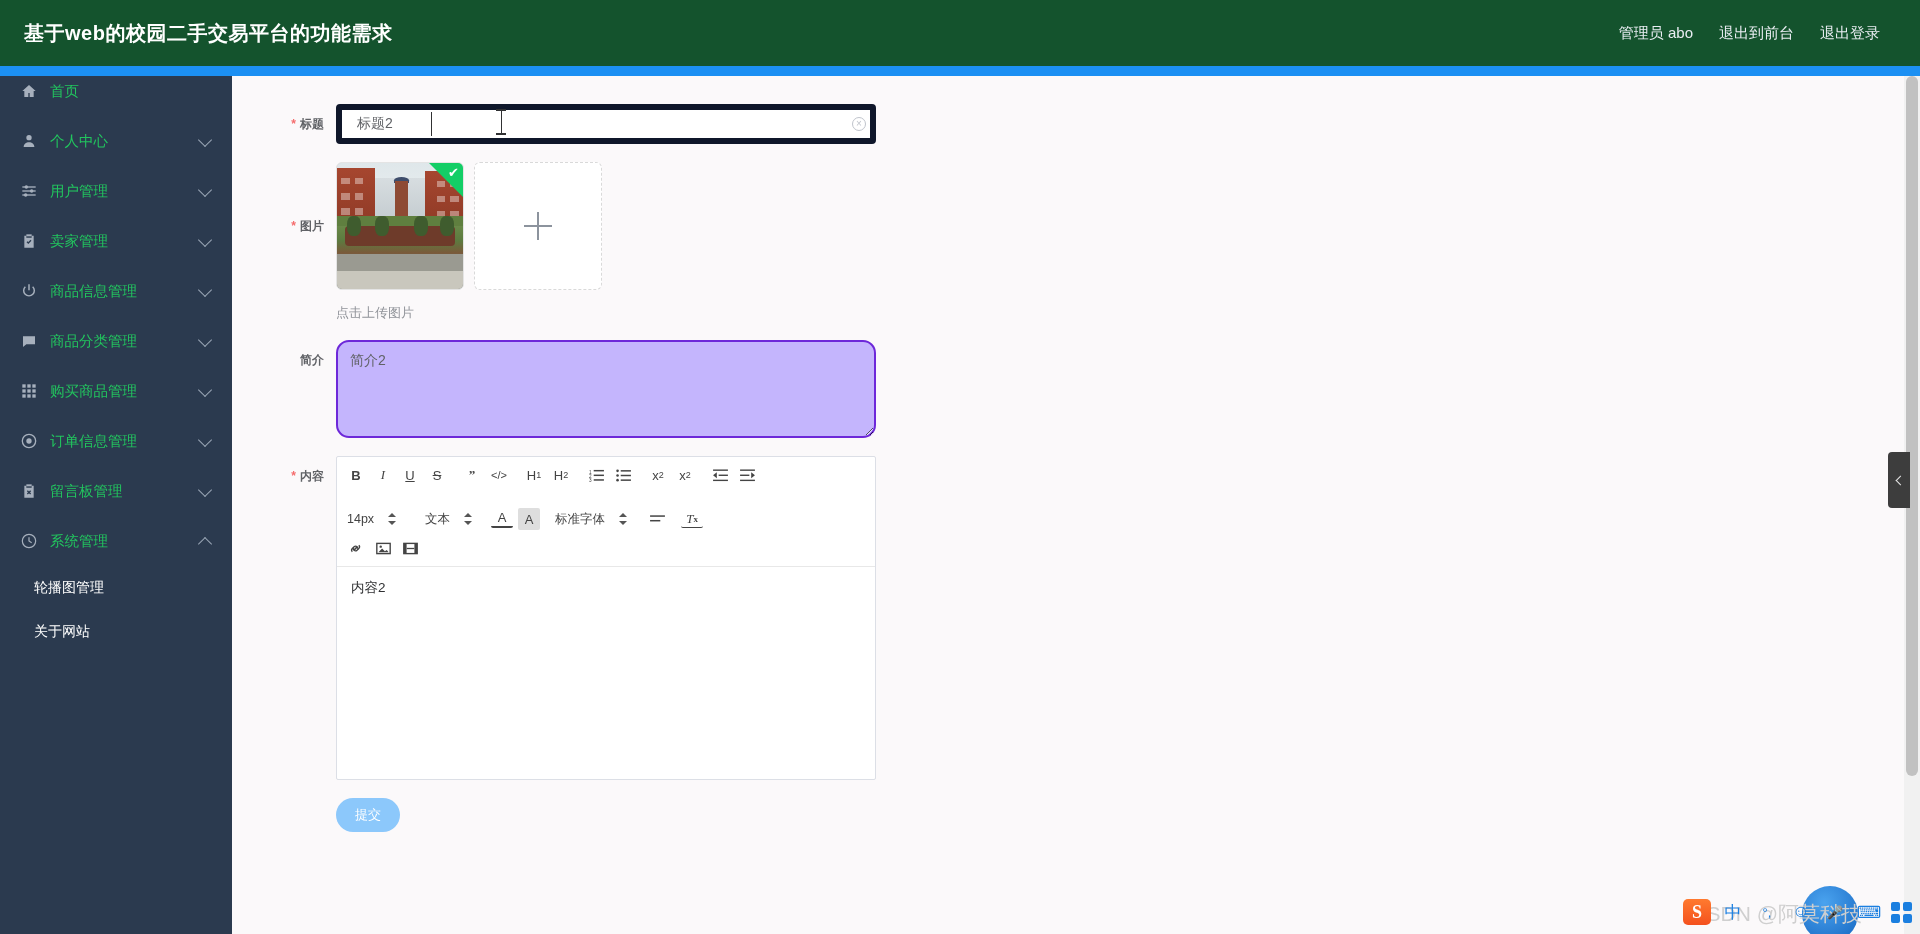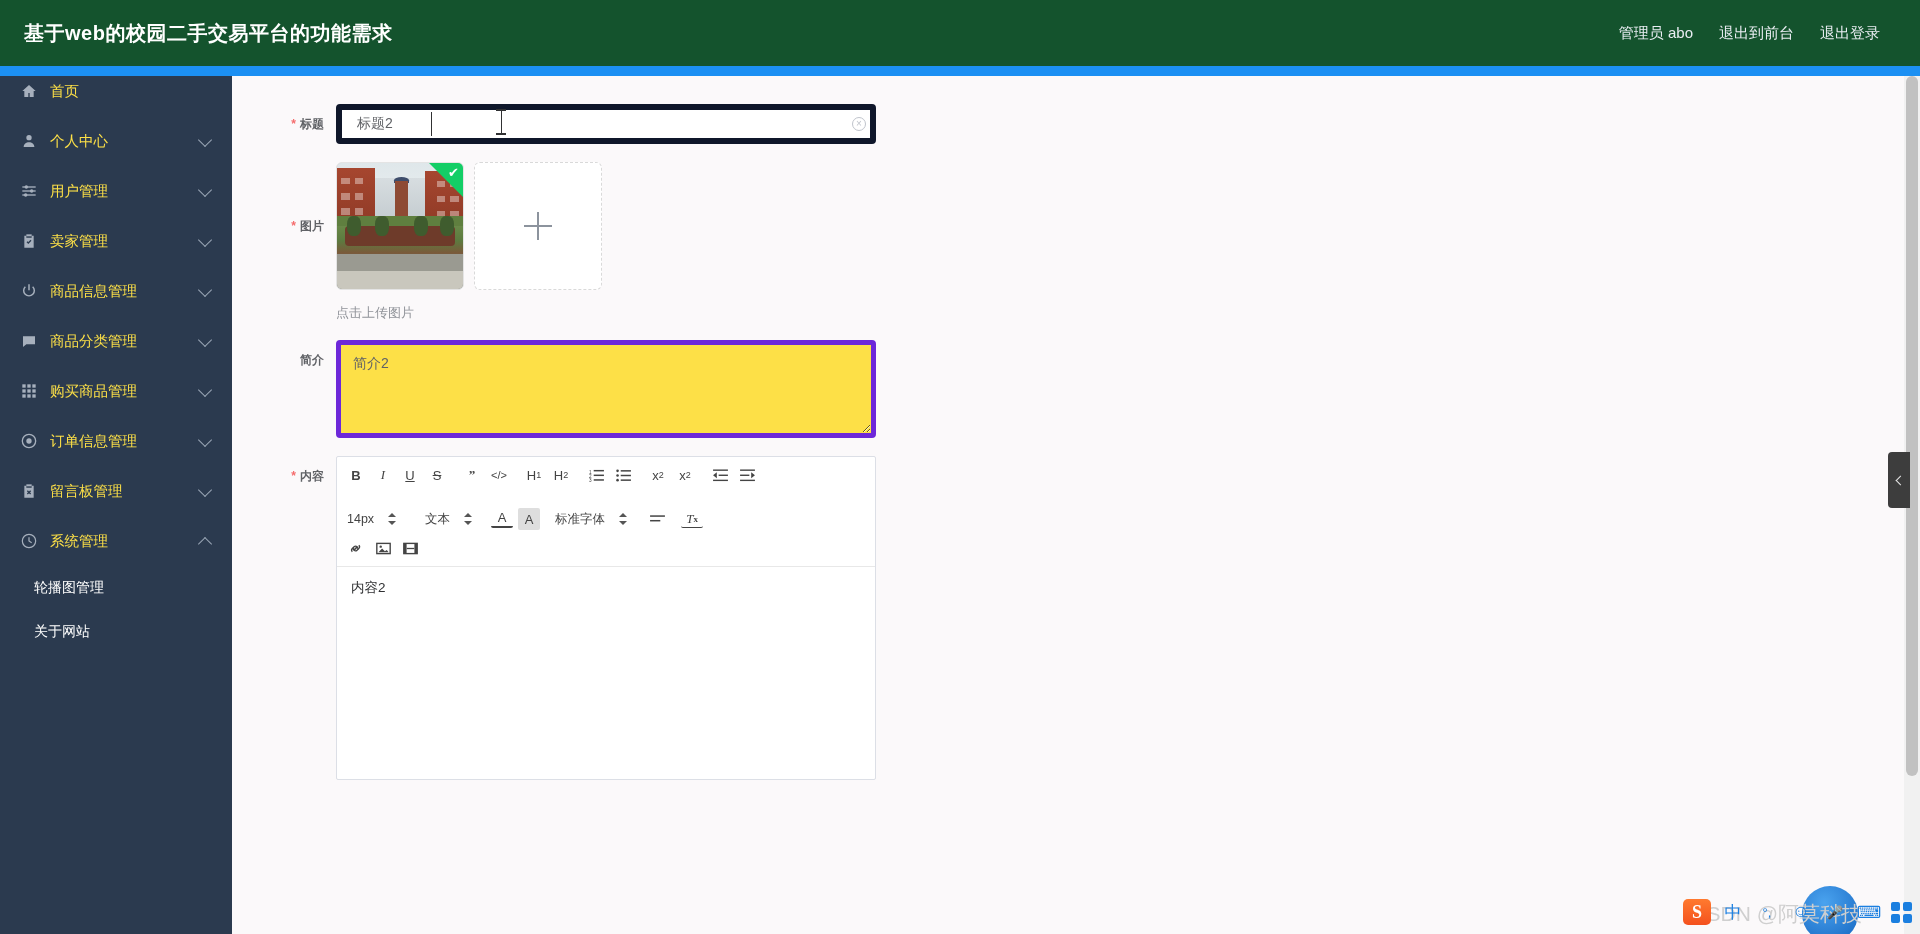--- a/index.html
+++ b/index.html
@@ -54,21 +54,21 @@
     overflow: hidden;
     z-index: 15;
   }
   .menu { padding-top: 0px; }
   .menu-item {
     position: relative;
     height: 50px;
     display: flex; align-items: center;
     padding-left: 20px;
     cursor: pointer;
-    color: #fde047;
+    color: #22c55e;
     font-size: 14.5px;
   }
   .menu-icon {
     width: 18px; height: 18px;
     margin-right: 12px;
     display: inline-flex; align-items: center; justify-content: center;
     opacity: .82;
     flex: none;
   }
   .menu-icon svg { width: 16px; height: 16px; fill: #c3cbd6; }
@@ -260,23 +260,23 @@
   .plus:after { top: 13px; left: 0; height: 2px; width: 28px; }
   .upload-tip {
     margin-top: 14px;
     font-size: 13px;
     color: #909399;
   }
 
   
   .textarea {
     width: 540px; height: 98px;
-    border: 5px solid #6d28d9;
-    border-radius: 4px;
-    background: #fde047;
+    border: 2px solid #6d28d9;
+    border-radius: 13px;
+    background: #c4b5fd;
     padding: 8px 12px;
     font-size: 14px;
     color: #606266;
     font-family: "Liberation Sans", sans-serif;
     resize: vertical;
     outline: none;
     line-height: 1.5;
   }
 
   
@@ -767,20 +767,23 @@
                     <rect x="4" y="6.3" width="8" height="1.4" fill="#444"></rect>
                   </svg>
               </span>
             </div>
 
           </div>
           <div class="editor-body">内容2</div>
         </div>
       </div>
 
+      <div class="submit-row">
+        <button class="submit-btn">提交</button>
+      </div>
 
     </div>
   </div>
 
   <div class="collapse-tab">
     <span class="arrow"></span>
   </div>
 
   <div class="vscroll">
     <div class="thumb"></div>

